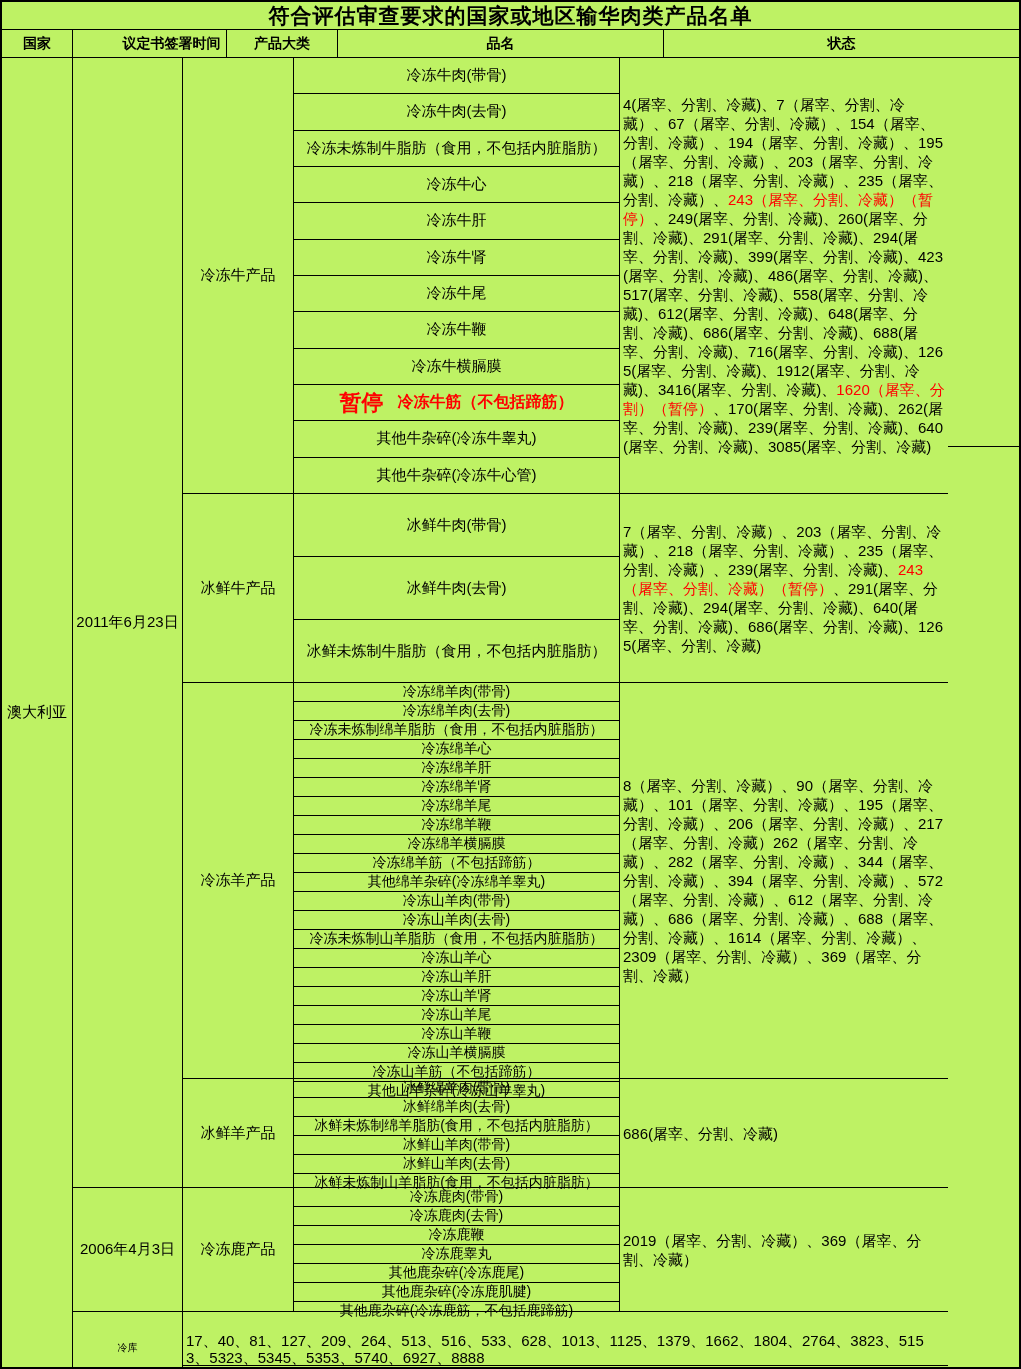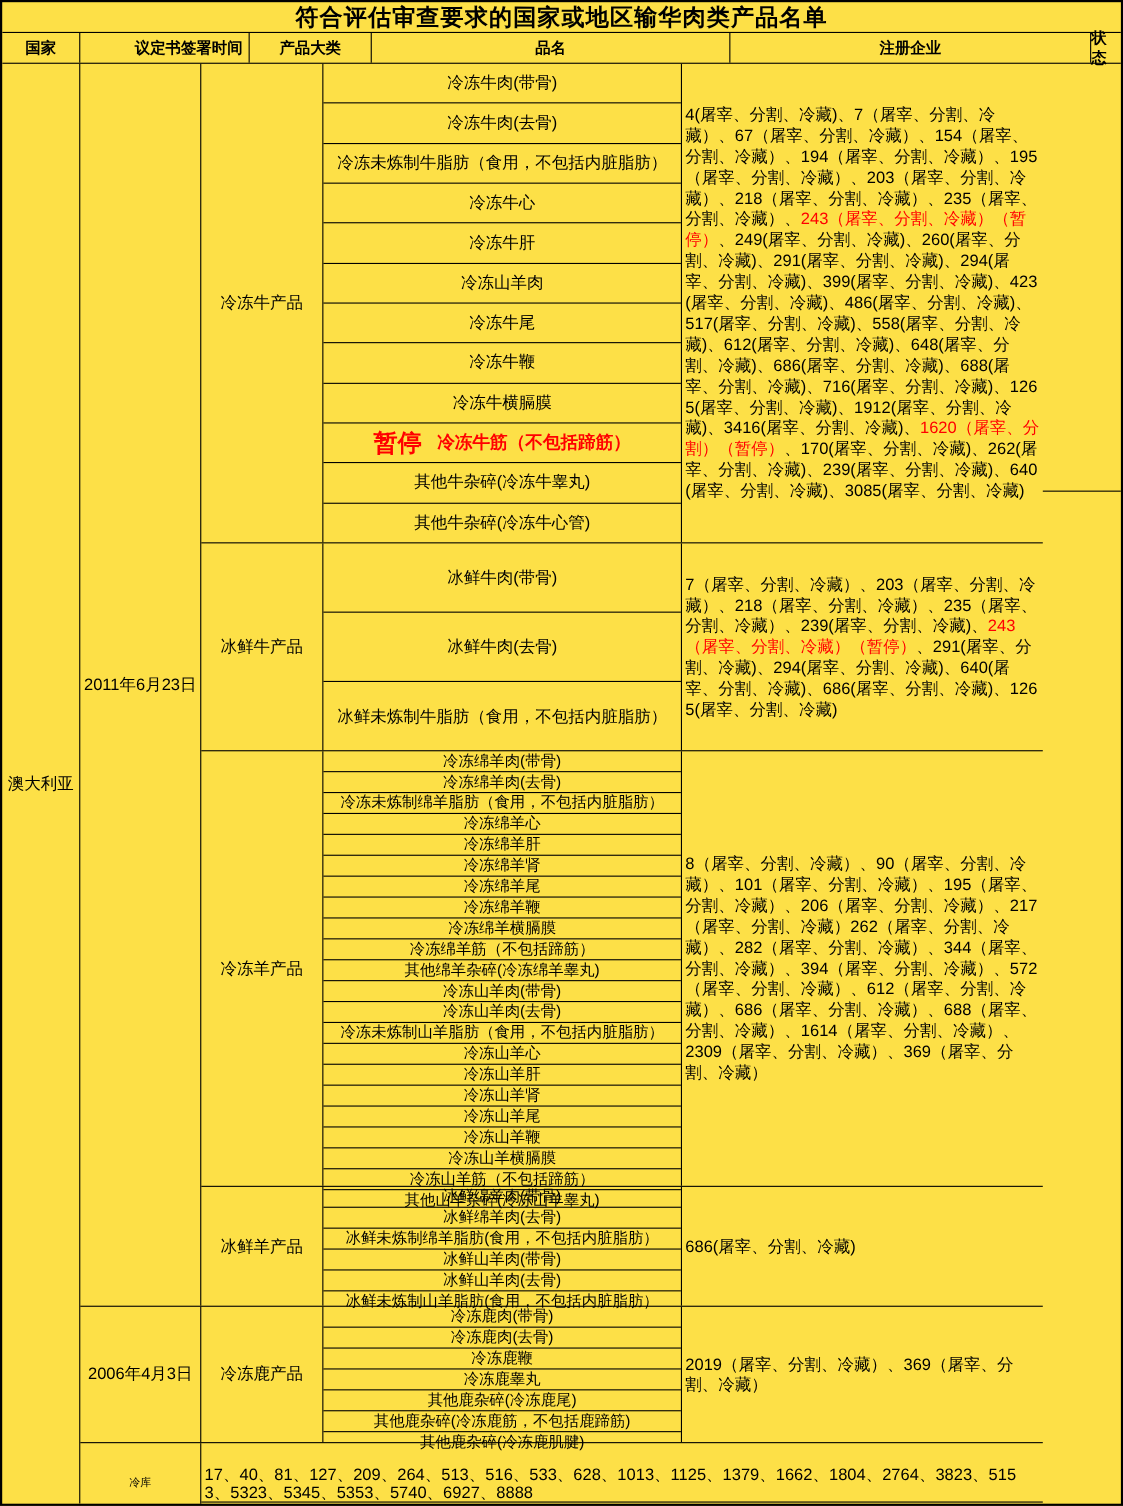--- a/index.html
+++ b/index.html
@@ -1,18 +1,18 @@
 <!DOCTYPE html>
 <html><head>
 <meta charset="utf-8">
 <style>
   * { margin:0; padding:0; box-sizing:border-box; }
   html,body { background:#fff; }
   body { font-family:"Liberation Sans","DejaVu Sans",sans-serif; color:#000; }
-  .page { position:relative; width:1021px; height:1369px; border:2px solid #000; background:#fde047; overflow:hidden; }
+  .page { position:relative; width:1021px; height:1369px; border:2px solid #000; background:#bef264; overflow:hidden; }
 
   .title { height:28px; border-bottom:1px solid #000; display:flex; align-items:center; justify-content:center;
            font-size:21px; font-weight:bold; letter-spacing:1px; }
 
   .header { height:28px; border-bottom:1px solid #000; display:flex; font-weight:bold; font-size:14px; }
   .header > div { border-right:1px solid #000; display:flex; align-items:center; justify-content:center; }
   .header > div:last-child { border-right:none; }
   .h-country { width:71px; } .h-date { width:110px;margin-left:44px; } .h-category { width:111px; }
   .h-product { width:326px; } .h-enterprise { width:328px; } .h-status { flex:1; }
 
@@ -59,39 +59,38 @@
 <body>
 
 <div class="page">
   <div class="title">符合评估审查要求的国家或地区输华肉类产品名单</div>
 
   <div class="header">
     <div class="h-country">国家</div>
     <div class="h-date">议定书签署时间</div>
     <div class="h-category">产品大类</div>
     <div class="h-product">品名</div>
-    <div class="h-enterprise">注册企业</div>
     <div class="h-status">状态</div>
   </div>
 
   <div class="body">
     <div class="country-col">澳大利亚</div>
     <div class="main-col" id="main">
         <div class="group">
           <div class="date-cell">2011年6月23日</div>
           <div class="sections">
             <div class="section fs15" style="height: 436px;">
               <div class="category-cell">冷冻牛产品</div>
               <div class="names">
                 <div class="name-row">冷冻牛肉(带骨)</div>
                 <div class="name-row">冷冻牛肉(去骨)</div>
                 <div class="name-row">冷冻未炼制牛脂肪（食用，不包括内脏脂肪）</div>
                 <div class="name-row">冷冻牛心</div>
                 <div class="name-row">冷冻牛肝</div>
-                <div class="name-row">冷冻山羊肉</div>
+                <div class="name-row">冷冻牛肾</div>
                 <div class="name-row">冷冻牛尾</div>
                 <div class="name-row">冷冻牛鞭</div>
                 <div class="name-row">冷冻牛横膈膜</div>
                 <div class="name-row">
                   <span class="suspend-badge">暂停</span>
                   <span class="suspend-name">冷冻牛筋（不包括蹄筋）</span>
                 </div>
                 <div class="name-row">其他牛杂碎(冷冻牛睾丸)</div>
                 <div class="name-row">其他牛杂碎(冷冻牛心管)</div>
               </div>
@@ -153,22 +152,22 @@
           <div class="date-cell">2006年4月3日</div>
           <div class="sections">
             <div class="section fs14" style="height: 123px;">
               <div class="category-cell">冷冻鹿产品</div>
               <div class="names">
                 <div class="name-row">冷冻鹿肉(带骨)</div>
                 <div class="name-row">冷冻鹿肉(去骨)</div>
                 <div class="name-row">冷冻鹿鞭</div>
                 <div class="name-row">冷冻鹿睾丸</div>
                 <div class="name-row">其他鹿杂碎(冷冻鹿尾)</div>
+                <div class="name-row">其他鹿杂碎(冷冻鹿肌腱)</div>
                 <div class="name-row">其他鹿杂碎(冷冻鹿筋，不包括鹿蹄筋)</div>
-                <div class="name-row">其他鹿杂碎(冷冻鹿肌腱)</div>
               </div>
               <div class="enterprise"><div><span>2019（屠宰、分割、冷藏）、369（屠宰、分割、冷藏）</span></div></div>
             </div>
           </div>
         </div>
         <div class="group lengku-group">
           <div class="lengku-label">冷库</div>
           <div class="lengku-content">
             <div class="lengku-numbers">17、40、81、127、209、264、513、516、533、628、1013、1125、1379、1662、1804、2764、3823、5153、5323、5345、5353、5740、6927、8888</div>
             <div class="lengku-note">1804冷库注册产品为牛肉、羊肉及其可食用副产品，其它所有冷库注册产品均为牛肉、羊肉、鹿肉及其可食用副产品</div>

